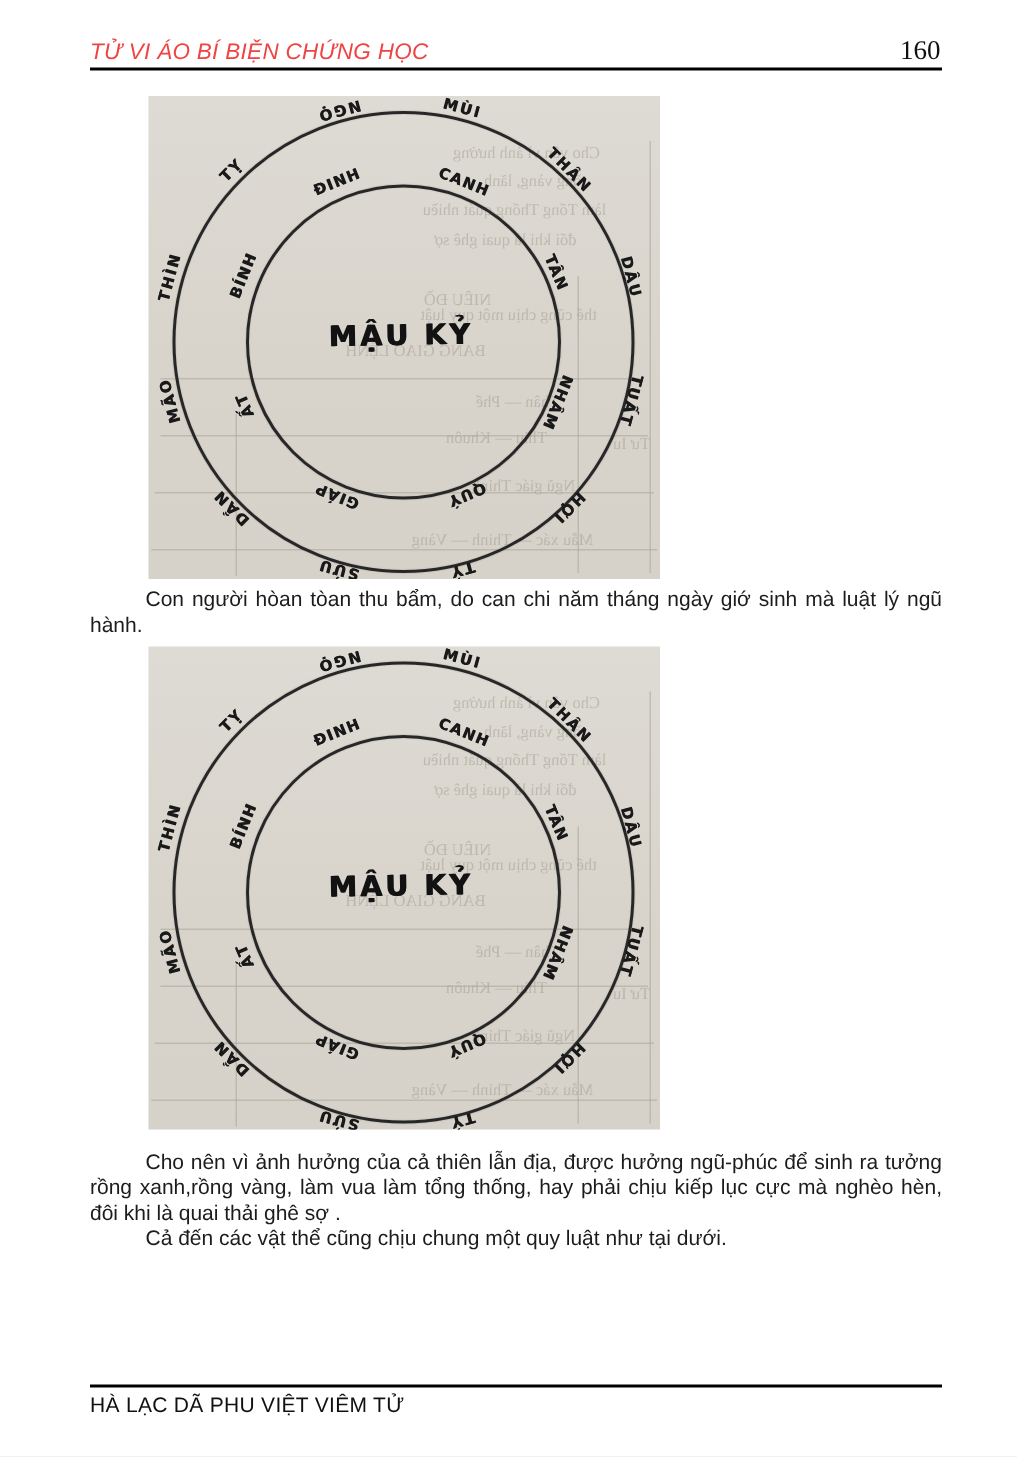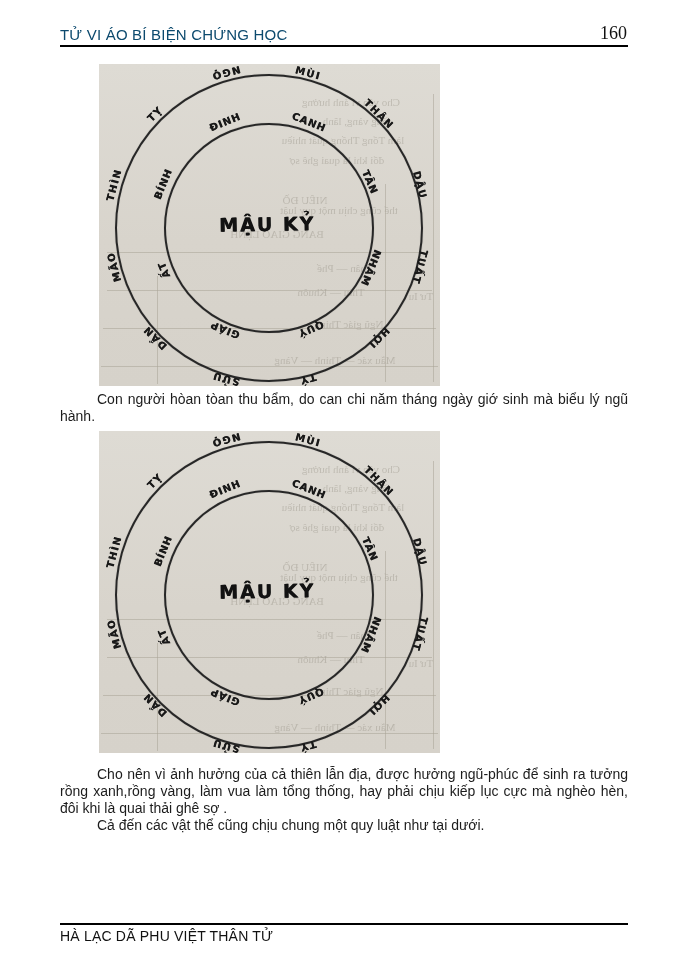--- a/index.html
+++ b/index.html
@@ -2,21 +2,21 @@
 <html><head>
 <meta charset="utf-8">
 <style>
   html,body{margin:0;padding:0;background:#e8e8e8;}
   .page{
     position:relative;width:686px;height:971px;background:#ffffff;
     font-family:"Liberation Sans",sans-serif;color:#1b1b1b;overflow:hidden;
   }
   
   .running-title{
-    position:absolute;left:60px;top:26px;font-size:15px;letter-spacing:.2px;color:#0c4a6e;
+    position:absolute;left:60px;top:26px;font-size:15px;letter-spacing:.2px;color:#ef4444;font-style:italic;
   }
   .page-number{
     position:absolute;right:59px;top:23px;font-family:"Liberation Serif",serif;
     font-size:18px;color:#111;
   }
   .header-rule{position:absolute;left:60px;top:45px;width:568px;height:2px;background:#000;}
   
   .scan{
     position:absolute;left:99px;width:341px;height:322px;margin:0;
     background:linear-gradient(180deg,#dedbd4 0%,#d8d4cc 55%,#d6d2ca 100%);
@@ -115,21 +115,21 @@
         <span class="lbl stem" style="left: 271.097px; top: 118.238px; transform: translate(-50%, -50%) rotate(67deg);">TÂN</span>
         <span class="lbl stem" style="left: 271.845px; top: 203.956px; transform: translate(-50%, -50%) rotate(112deg);">NHÂM</span>
         <span class="lbl stem" style="left: 211.762px; top: 265.097px; transform: translate(-50%, -50%) rotate(157deg);">QUÝ</span>
         <span class="lbl stem" style="left: 126.044px; top: 265.845px; transform: translate(-50%, -50%) rotate(202deg);">GIÁP</span>
         <span class="lbl stem" style="left: 64.9035px; top: 205.762px; transform: translate(-50%, -50%) rotate(247deg);">ẤT</span>
         <span class="lbl stem" style="left: 64.1554px; top: 120.044px; transform: translate(-50%, -50%) rotate(292deg);">BÍNH</span>
         <span class="center-label" style="left: 168px; top: 160px;">MẬU KỶ</span>
       </div>
   </figure>
 
-  <p class="para" id="p1">Con người hòan tòan thu bẩm, do can chi năm tháng ngày giớ sinh mà biểu lý ngũ hành.</p>
+  <p class="para" id="p1">Con người hòan tòan thu bẩm, do can chi năm tháng ngày giớ sinh mà luật lý ngũ hành.</p>
 
   <figure class="scan" id="scan2">
     <div class="bleed">
         <span style="left: 252px; top: 38px;">Cho vân vì ảnh hưởng</span>
         <span style="left: 258px; top: 57px;">rồng vàng, lãnh</span>
         <span style="left: 244px; top: 76px;">làm Tổng Thống quát nhiều</span>
         <span style="left: 238px; top: 96px;">đổi khi là quai ghê sợ</span>
         <span style="left: 240px; top: 146px;">thể cũng chịu một quy luật</span>
         <span style="left: 206px; top: 136px;">NIÊU ĐỒ</span>
         <span style="left: 178px; top: 170px;">BANG GIAO LỆNH</span>
@@ -170,15 +170,15 @@
         <span class="lbl stem" style="left: 64.9035px; top: 205.762px; transform: translate(-50%, -50%) rotate(247deg);">ẤT</span>
         <span class="lbl stem" style="left: 64.1554px; top: 120.044px; transform: translate(-50%, -50%) rotate(292deg);">BÍNH</span>
         <span class="center-label" style="left: 168px; top: 160px;">MẬU KỶ</span>
       </div>
   </figure>
 
   <p class="para" id="p2">Cho nên vì ảnh hưởng của cả thiên lẫn địa, được hưởng ngũ-phúc để sinh ra tưởng rồng xanh,rồng vàng, làm vua làm tổng thống, hay phải chịu kiếp lục cực mà nghèo hèn, đôi khi là quai thải ghê sợ .</p>
   <p class="para" id="p3">Cả đến các vật thể cũng chịu chung một quy luật như tại dưới.</p>
 
   <div class="footer-rule"></div>
-  <span class="footer-text">HÀ LẠC DÃ PHU VIỆT THÂN TỬ</span>
+  <span class="footer-text">HÀ LẠC DÃ PHU VIỆT VIÊM TỬ</span>
 
 </div>
 
 </body></html>

